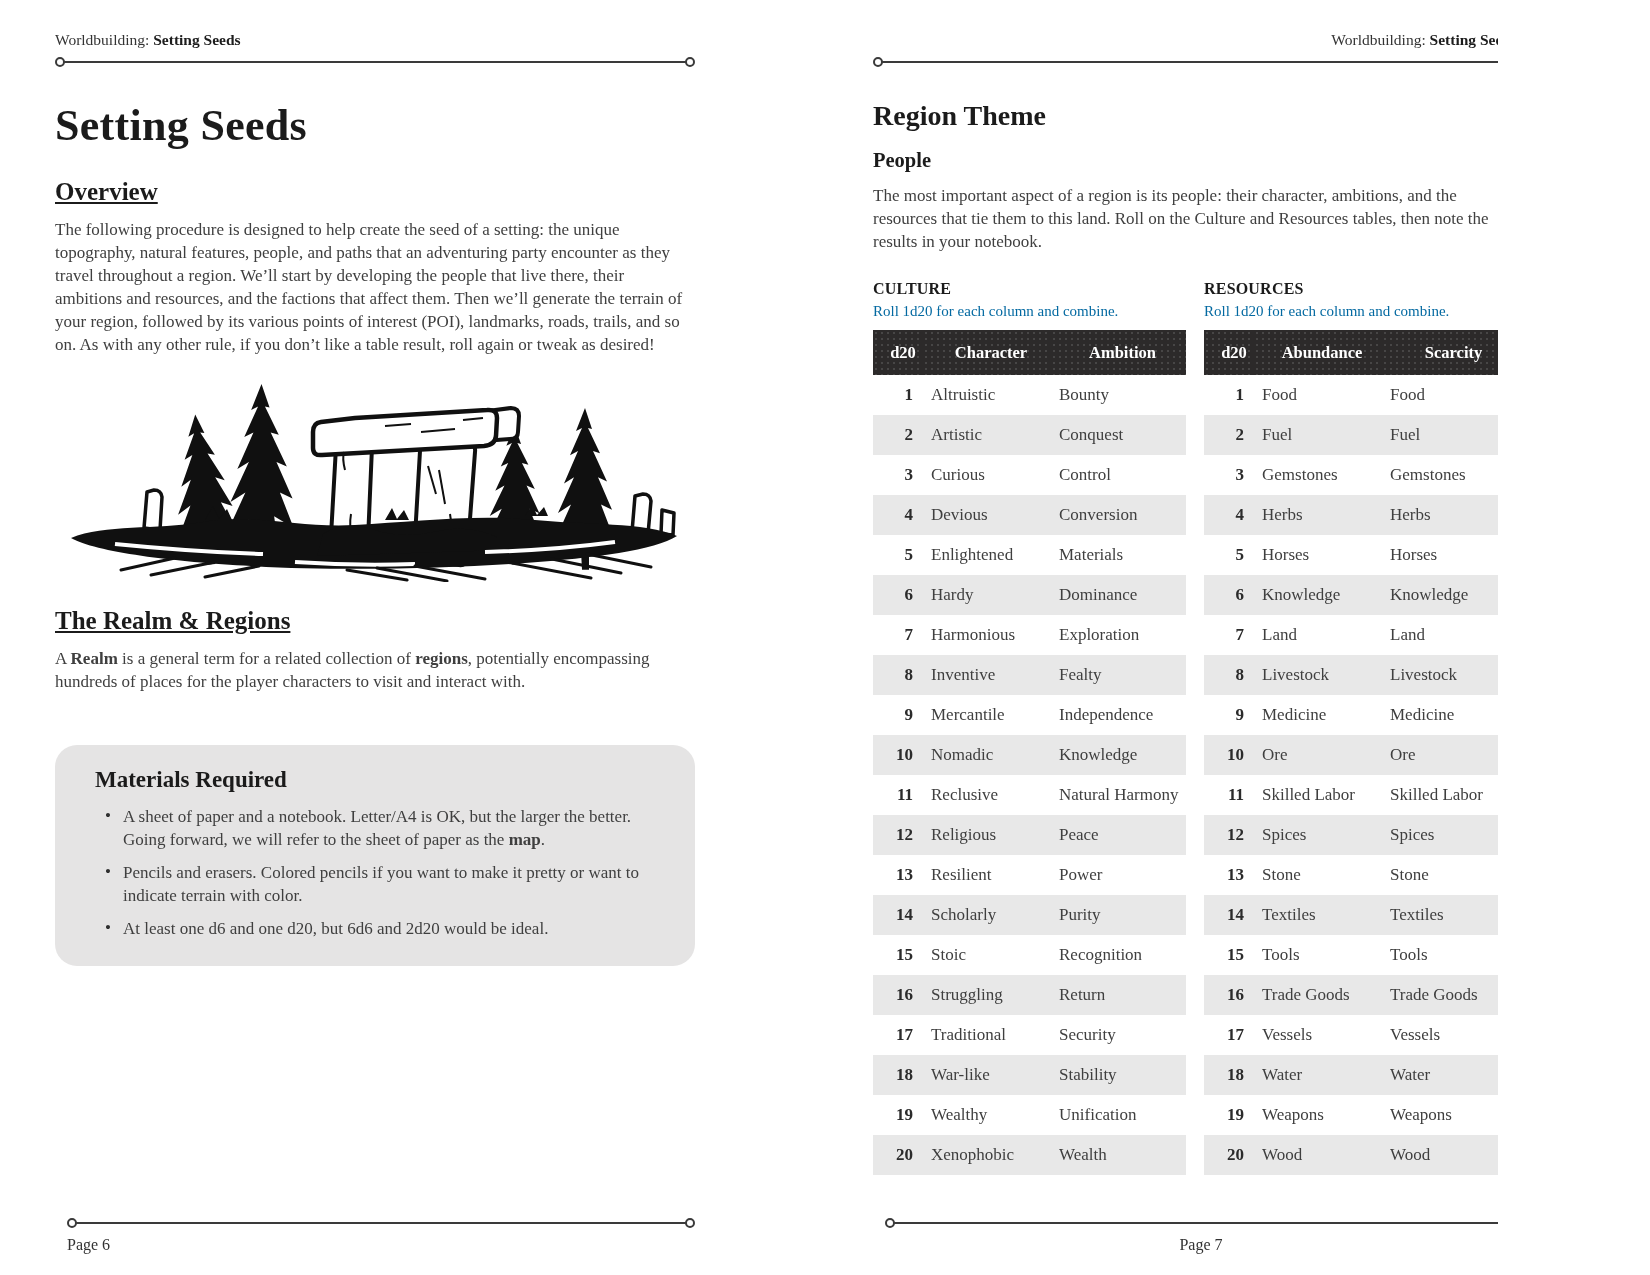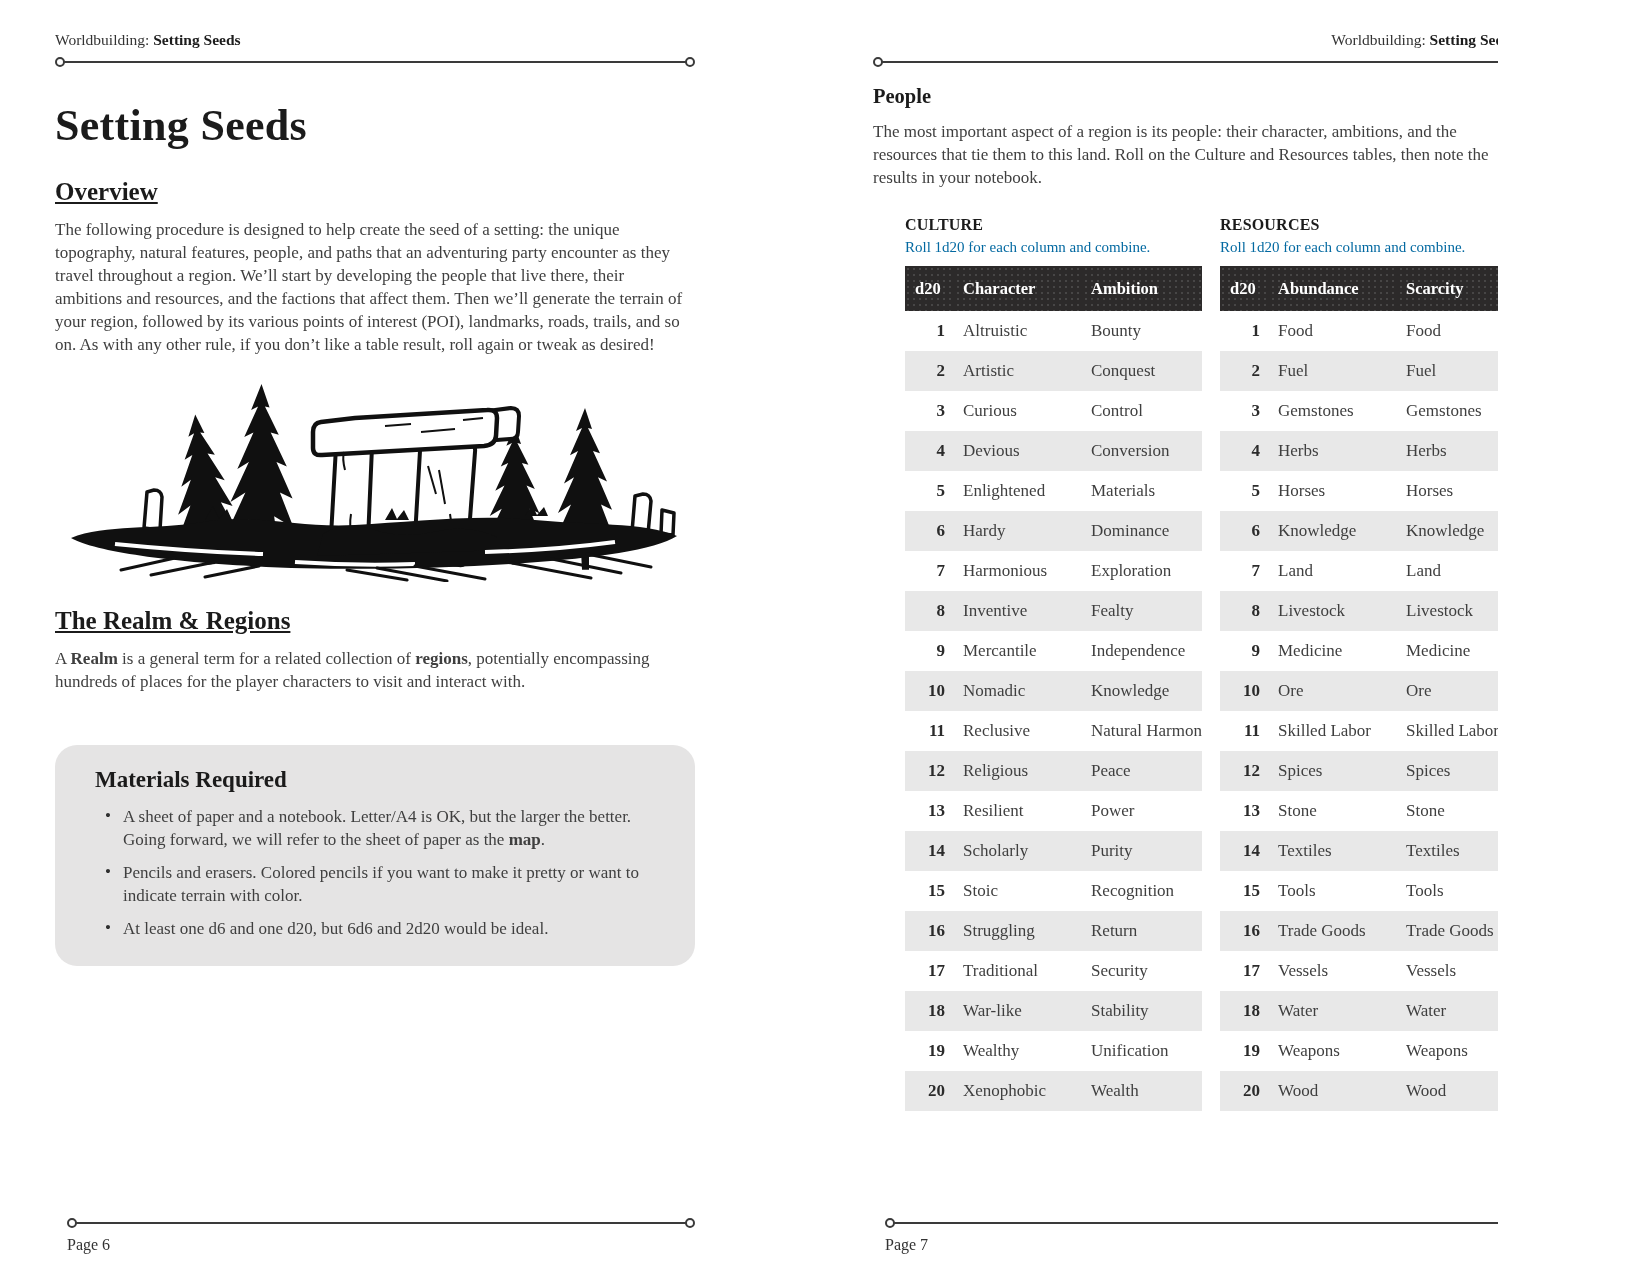--- a/index.html
+++ b/index.html
@@ -31,42 +31,42 @@
   .materials{background:#e5e4e4;border-radius:22px;margin-top:52px;padding:22px 38px 26px 40px;}
   .materials h3{font-size:23px;line-height:26px;margin:0;}
   .materials ul{margin:12px 0 0;padding:0 0 0 10px;list-style:none;}
   .materials li{position:relative;padding-left:18px;font-size:17px;line-height:23px;}
   .materials li + li{margin-top:10px;}
   .materials li::before{content:"\2022";position:absolute;left:0;top:-1px;color:#2f2f2f;}
 
   .h-region{font-size:28px;line-height:30px;margin:34px 0 0;}
   .h-people{font-size:20.5px;line-height:22px;margin:18px 0 0;}
 
-  .tables-row{display:flex;gap:18px;margin-top:28px;margin-left:32px;}
+  .tables-row{display:flex;gap:18px;margin-top:28px;}
   .roll-col{flex:1;min-width:0;}
   .tbl-label{font-size:16px;font-weight:700;color:#1b1b1b;letter-spacing:0.2px;line-height:16px;}
   .tbl-caption{font-size:15px;line-height:16px;margin-top:6px;color:#0369a1;}
   table.roll-table{width:100%;border-collapse:collapse;margin-top:11px;font-size:17px;table-layout:fixed;}
   table.roll-table thead th{
     background-color:#2c2a2a;
     background-image:radial-gradient(rgba(255,255,255,0.13) 1px,transparent 1.3px);
     background-size:6px 6px;
-    color:#ffffff;font-weight:700;height:45px;text-align:left;
+    color:#ffffff;font-weight:700;height:45px;text-align:center;
     padding:0 0 0 8px;font-size:16.5px;
   }
   table.roll-table th.col-num{width:40px;padding-left:10px;}
   table.roll-table th.col-first{width:120px;}
   table.roll-table tbody tr{height:40px;}
   table.roll-table tbody tr:nth-child(even){background:#e8e8e8;}
   table.roll-table td{padding:0 0 0 8px;color:#3f3f3f;overflow:hidden;white-space:nowrap;}
   table.roll-table td.num{text-align:right;padding:0 10px 0 0;font-weight:700;color:#2b2b2b;}
 
   .page-footer{position:absolute;left:12px;right:0;top:1181px;}
   .footer-label{font-size:16px;margin-top:8px;color:#333333;line-height:18px;}
-  .page-right .footer-label{text-align:left;}
+  .page-right .footer-label{text-align:center;}
 </style>
 </head>
 <body>
 
 <div class="spread">
 
   <div class="page page-left">
     <div class="page-header"><span>Worldbuilding: </span><b>Setting Seeds</b></div>
     <div class="rule">
       <span class="dot"></span>
@@ -159,20 +159,21 @@
   </div>
 
   <div class="page page-right">
     <div class="page-header"><span>Worldbuilding: </span><b>Setting Seeds</b></div>
     <div class="rule">
       <span class="dot"></span>
       <span class="line"></span>
       <span class="dot"></span>
     </div>
 
+    <h2 class="h-region">Region Theme</h2>
     <h3 class="h-people">People</h3>
     <p class="body-par">The most important aspect of a region is its people: their character, ambitions, and the resources that tie them to this land. Roll on the Culture and Resources tables, then note the results in your notebook.</p>
 
     <div class="tables-row" id="tables-row">
         <div class="roll-col">
           <div class="tbl-label">CULTURE</div>
           <div class="tbl-caption">Roll 1d20 for each column and combine.</div>
           <table class="roll-table">
             <thead>
               <tr>

